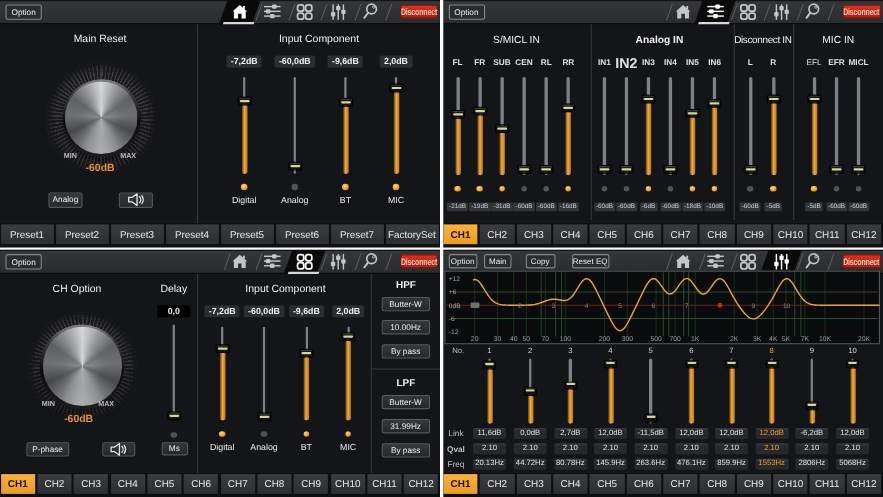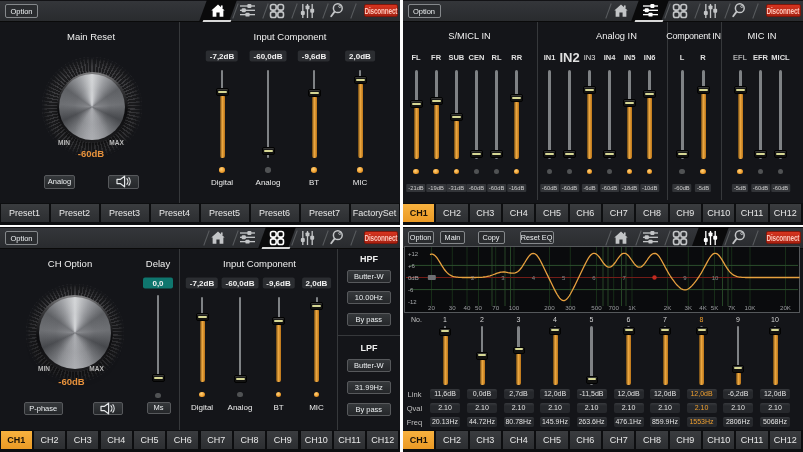--- a/index.html
+++ b/index.html
@@ -163,22 +163,22 @@
         </svg>
       </div>
       <div style="position:absolute;left:5px;top:4px;width:33px;height:14px;background:#2a2c2f;border:1px solid #85888b;border-radius:2px;color:#eceff1;font-size:7.5px;font-weight:normal;display:flex;align-items:center;justify-content:center;box-sizing:border-box;white-space:nowrap;">Option</div>
       <div style="position:absolute;left:363.5px;top:4px;width:34.5px;height:13px;background:linear-gradient(#d6341f,#a82212);border:1px solid #7e170c;border-radius:2px;color:#ffc9bd;font-size:8.5px;font-weight:bold;display:flex;align-items:center;justify-content:center;box-sizing:border-box;white-space:nowrap;">
         <span style="display:inline-block;transform:scaleX(0.75);letter-spacing:-0.2px;">Disconnect</span>
       </div>
       <div style="position:absolute;left:134.5px;top:22px;width:1px;height:178px;background:#36383b;"></div>
       <div style="position:absolute;left:264.5px;top:22px;width:1px;height:178px;background:#36383b;"></div>
       <div style="position:absolute;left:318px;top:22px;width:1px;height:178px;background:#36383b;"></div>
       <div style="position:absolute;left:67px;top:36px;transform:translate(-50%,-50%);font-size:9.3px;color:#f0f0f0;font-weight:normal;white-space:nowrap;letter-spacing:0px;">S/MICL IN</div>
-      <div style="position:absolute;left:214px;top:36px;transform:translate(-50%,-50%);font-size:9.3px;color:#f0f0f0;font-weight:normal;white-space:nowrap;letter-spacing:0px;">Analog IN</div>
-      <div style="position:absolute;left:291px;top:36px;transform:translate(-50%,-50%);font-size:9px;color:#f0f0f0;font-weight:normal;white-space:nowrap;letter-spacing:-0.3px;">Component IN</div>
+      <div style="position:absolute;left:197px;top:36px;transform:translate(-50%,-50%);font-size:9.3px;color:#f0f0f0;font-weight:bold;white-space:nowrap;letter-spacing:0px;">Analog IN</div>
+      <div style="position:absolute;left:291px;top:36px;transform:translate(-50%,-50%);font-size:9px;color:#f0f0f0;font-weight:normal;white-space:nowrap;letter-spacing:-0.3px;">Disconnect IN</div>
       <div style="position:absolute;left:359.5px;top:36px;transform:translate(-50%,-50%);font-size:9.3px;color:#f0f0f0;font-weight:normal;white-space:nowrap;letter-spacing:0px;">MIC IN</div>
       <div style="position:absolute;left:13.5px;top:57px;transform:translate(-50%,-50%);font-size:7.5px;color:#e0e0e0;font-weight:bold;white-space:nowrap;letter-spacing:0px;">FL</div>
       <div style="position:absolute;left:12.0px;top:70px;width:3px;height:89px;background:#7f8285;border-radius:1.5px;"></div>
       <div style="position:absolute;left:11.0px;top:106.5px;width:5px;height:52.5px;background:linear-gradient(90deg,#64400f,#f0ab42 45%,#b97318);border-radius:2px;"></div>
       <div style="position:absolute;left:7.0px;top:99.5px;width:13px;height:8px;background:linear-gradient(#444442,#101010 30%,#131311);border:1px solid #020202;border-radius:2px;box-sizing:border-box;"></div>
       <div style="position:absolute;left:9.0px;top:102.5px;width:9px;height:2px;background:#d6d794;border-radius:1px;"></div>
       <div style="position:absolute;left:10.75px;top:168.75px;width:5.5px;height:5.5px;border-radius:50%;background:radial-gradient(circle at 40% 35%, #ffd27d, #f0a030 55%, #a05f10);"></div>
       <div style="position:absolute;left:13.5px;top:188px;transform:translate(-50%,-50%);height:8px;line-height:8px;padding:0 2px;background:#323438;color:#cccccc;font-size:5.8px;font-weight:normal;border-radius:1px;text-align:center;white-space:nowrap;">-21dB</div>
       <div style="position:absolute;left:33.6px;top:57px;transform:translate(-50%,-50%);font-size:7.5px;color:#e0e0e0;font-weight:bold;white-space:nowrap;letter-spacing:0px;">FR</div>
       <div style="position:absolute;left:32.1px;top:70px;width:3px;height:89px;background:#7f8285;border-radius:1.5px;"></div>
@@ -218,21 +218,21 @@
       <div style="position:absolute;left:140.5px;top:149.5px;width:13px;height:8px;background:linear-gradient(#444442,#101010 30%,#131311);border:1px solid #020202;border-radius:2px;box-sizing:border-box;"></div>
       <div style="position:absolute;left:142.5px;top:152.5px;width:9px;height:2px;background:#d6d794;border-radius:1px;"></div>
       <div style="position:absolute;left:144.25px;top:168.75px;width:5.5px;height:5.5px;border-radius:50%;background:#505254;"></div>
       <div style="position:absolute;left:147px;top:188px;transform:translate(-50%,-50%);height:8px;line-height:8px;padding:0 2px;background:#323438;color:#cccccc;font-size:5.8px;font-weight:normal;border-radius:1px;text-align:center;white-space:nowrap;">-60dB</div>
       <div style="position:absolute;left:167px;top:57px;transform:translate(-50%,-50%);font-size:13px;color:#e0e0e0;font-weight:bold;white-space:nowrap;letter-spacing:0px;">IN2</div>
       <div style="position:absolute;left:165.5px;top:70px;width:3px;height:89px;background:#7f8285;border-radius:1.5px;"></div>
       <div style="position:absolute;left:160.5px;top:149.5px;width:13px;height:8px;background:linear-gradient(#444442,#101010 30%,#131311);border:1px solid #020202;border-radius:2px;box-sizing:border-box;"></div>
       <div style="position:absolute;left:162.5px;top:152.5px;width:9px;height:2px;background:#d6d794;border-radius:1px;"></div>
       <div style="position:absolute;left:164.25px;top:168.75px;width:5.5px;height:5.5px;border-radius:50%;background:#505254;"></div>
       <div style="position:absolute;left:167px;top:188px;transform:translate(-50%,-50%);height:8px;line-height:8px;padding:0 2px;background:#323438;color:#cccccc;font-size:5.8px;font-weight:normal;border-radius:1px;text-align:center;white-space:nowrap;">-60dB</div>
-      <div style="position:absolute;left:187px;top:57px;transform:translate(-50%,-50%);font-size:7.5px;color:#e0e0e0;font-weight:normal;white-space:nowrap;letter-spacing:0px;">IN3</div>
+      <div style="position:absolute;left:187px;top:57px;transform:translate(-50%,-50%);font-size:7.5px;color:#e0e0e0;font-weight:bold;white-space:nowrap;letter-spacing:0px;">IN3</div>
       <div style="position:absolute;left:185.5px;top:70px;width:3px;height:89px;background:#7f8285;border-radius:1.5px;"></div>
       <div style="position:absolute;left:184.5px;top:92.5px;width:5px;height:66.5px;background:linear-gradient(90deg,#64400f,#f0ab42 45%,#b97318);border-radius:2px;"></div>
       <div style="position:absolute;left:180.5px;top:85.5px;width:13px;height:8px;background:linear-gradient(#444442,#101010 30%,#131311);border:1px solid #020202;border-radius:2px;box-sizing:border-box;"></div>
       <div style="position:absolute;left:182.5px;top:88.5px;width:9px;height:2px;background:#d6d794;border-radius:1px;"></div>
       <div style="position:absolute;left:184.25px;top:168.75px;width:5.5px;height:5.5px;border-radius:50%;background:radial-gradient(circle at 40% 35%, #ffd27d, #f0a030 55%, #a05f10);"></div>
       <div style="position:absolute;left:187px;top:188px;transform:translate(-50%,-50%);height:8px;line-height:8px;padding:0 2px;background:#323438;color:#cccccc;font-size:5.8px;font-weight:normal;border-radius:1px;text-align:center;white-space:nowrap;">-6dB</div>
       <div style="position:absolute;left:207px;top:57px;transform:translate(-50%,-50%);font-size:7.5px;color:#e0e0e0;font-weight:bold;white-space:nowrap;letter-spacing:0px;">IN4</div>
       <div style="position:absolute;left:205.5px;top:70px;width:3px;height:89px;background:#7f8285;border-radius:1.5px;"></div>
       <div style="position:absolute;left:200.5px;top:149.5px;width:13px;height:8px;background:linear-gradient(#444442,#101010 30%,#131311);border:1px solid #020202;border-radius:2px;box-sizing:border-box;"></div>
       <div style="position:absolute;left:202.5px;top:152.5px;width:9px;height:2px;background:#d6d794;border-radius:1px;"></div>
@@ -365,21 +365,21 @@
       <div style="position:absolute;left:71.5px;top:153.5px;transform:translate(-50%,-50%);font-size:9.5px;color:#e8923c;font-weight:bold;white-space:nowrap;letter-spacing:0px;">-60dB</div>
       <div style="position:absolute;left:24px;top:174.5px;width:38.5px;height:13.5px;background:linear-gradient(#35383b,#25272a);border:1px solid #57595c;border-radius:2px;color:#eceff1;font-size:7.5px;font-weight:normal;display:flex;align-items:center;justify-content:center;box-sizing:border-box;white-space:nowrap;">P-phase</div>
       <div style="position:absolute;left:92.5px;top:174.5px;width:30px;height:13.5px;background:linear-gradient(#35383b,#25272a);border:1px solid #57595c;border-radius:2px;color:#eceff1;font-size:10px;font-weight:normal;display:flex;align-items:center;justify-content:center;box-sizing:border-box;white-space:nowrap;">
         <svg width="17" height="13" viewBox="0 0 17 13">
           <path d="M2 4.4 L2 8.6 L5.2 8.6 L9.6 11.8 L9.6 1.2 L5.2 4.4 Z" fill="none" stroke="#e4e6e8" stroke-width="1.2" stroke-linejoin="round"></path>
           <path d="M11.6 3.4 A4.4 4.4 0 0 1 11.6 9.6" fill="none" stroke="#e4e6e8" stroke-width="1.2"></path>
           <path d="M13.6 2.4 A6.2 6.2 0 0 1 13.6 10.6" fill="none" stroke="#e4e6e8" stroke-width="1.2"></path>
         </svg>
       </div>
       <div style="position:absolute;left:158px;top:35.5px;transform:translate(-50%,-50%);font-size:9.5px;color:#f0f0f0;font-weight:normal;white-space:nowrap;letter-spacing:0px;">Delay</div>
-      <div style="position:absolute;left:158px;top:55.5px;transform:translate(-50%,-50%);width:24px;height:11px;line-height:11px;padding:0 3px;background:#0f766e;color:#f2f2f2;font-size:8px;font-weight:bold;border-radius:2px;text-align:center;white-space:nowrap;">0,0</div>
+      <div style="position:absolute;left:158px;top:55.5px;transform:translate(-50%,-50%);width:24px;height:11px;line-height:11px;padding:0 3px;background:#000000;color:#f2f2f2;font-size:8px;font-weight:bold;border-radius:2px;text-align:center;white-space:nowrap;">0,0</div>
       <div style="position:absolute;left:156.75px;top:67.5px;width:2.5px;height:87.5px;background:#7f8285;border-radius:1.5px;"></div>
       <div style="position:absolute;left:151.5px;top:147.0px;width:13px;height:8px;background:linear-gradient(#444442,#101010 30%,#131311);border:1px solid #020202;border-radius:2px;box-sizing:border-box;"></div>
       <div style="position:absolute;left:153.5px;top:150px;width:9px;height:2px;background:#d6d794;border-radius:1px;"></div>
       <div style="position:absolute;left:155.25px;top:165.75px;width:5.5px;height:5.5px;border-radius:50%;background:#505254;"></div>
       <div style="position:absolute;left:146.5px;top:174.5px;width:24px;height:12.5px;background:linear-gradient(#35383b,#25272a);border:1px solid #57595c;border-radius:2px;color:#eceff1;font-size:7.5px;font-weight:normal;display:flex;align-items:center;justify-content:center;box-sizing:border-box;white-space:nowrap;">Ms</div>
       <div style="position:absolute;left:259.5px;top:35.5px;transform:translate(-50%,-50%);font-size:9.5px;color:#f0f0f0;font-weight:normal;white-space:nowrap;letter-spacing:0px;">Input Component</div>
       <div style="position:absolute;left:202px;top:55.5px;transform:translate(-50%,-50%);height:11px;line-height:11px;padding:0 4px;background:#2b2d31;color:#f2f2f2;font-size:8px;font-weight:bold;border-radius:2px;text-align:center;white-space:nowrap;">-7,2dB</div>
       <div style="position:absolute;left:201.0px;top:70px;width:2px;height:85px;background:#7f8285;border-radius:1.5px;"></div>
       <div style="position:absolute;left:199.5px;top:93.0px;width:5px;height:62.0px;background:linear-gradient(90deg,#64400f,#f0ab42 45%,#b97318);border-radius:2px;"></div>
       <div style="position:absolute;left:195.5px;top:86.0px;width:13px;height:8px;background:linear-gradient(#444442,#101010 30%,#131311);border:1px solid #020202;border-radius:2px;box-sizing:border-box;"></div>
@@ -600,21 +600,21 @@
       <div style="position:absolute;left:334.25px;top:99px;width:2.5px;height:59px;background:#7f8285;border-radius:1.5px;"></div>
       <div style="position:absolute;left:333.0px;top:144.75px;width:5px;height:13.25px;background:linear-gradient(90deg,#64400f,#f0ab42 45%,#b97318);border-radius:2px;"></div>
       <div style="position:absolute;left:329.5px;top:138.25px;width:12px;height:7.5px;background:linear-gradient(#444442,#101010 30%,#131311);border:1px solid #020202;border-radius:2px;box-sizing:border-box;"></div>
       <div style="position:absolute;left:331.5px;top:139.8px;width:8px;height:2px;background:#d6d794;border-radius:1px;"></div>
       <div style="position:absolute;left:372.5px;top:92px;transform:translate(-50%,-50%);font-size:7px;color:#d5d5d5;font-weight:normal;white-space:nowrap;letter-spacing:0px;">10</div>
       <div style="position:absolute;left:371.25px;top:99px;width:2.5px;height:59px;background:#7f8285;border-radius:1.5px;"></div>
       <div style="position:absolute;left:370.0px;top:106.75px;width:5px;height:51.25px;background:linear-gradient(90deg,#64400f,#f0ab42 45%,#b97318);border-radius:2px;"></div>
       <div style="position:absolute;left:366.5px;top:100.25px;width:12px;height:7.5px;background:linear-gradient(#444442,#101010 30%,#131311);border:1px solid #020202;border-radius:2px;box-sizing:border-box;"></div>
       <div style="position:absolute;left:368.5px;top:101.8px;width:8px;height:2px;background:#d6d794;border-radius:1px;"></div>
       <div style="position:absolute;left:12px;top:167px;transform:translate(-50%,-50%);font-size:7.5px;color:#c0c0c0;font-weight:normal;white-space:nowrap;letter-spacing:0px;">Link</div>
-      <div style="position:absolute;left:12px;top:181px;transform:translate(-50%,-50%);font-size:7.5px;color:#c0c0c0;font-weight:normal;white-space:nowrap;letter-spacing:0px;">Qval</div>
+      <div style="position:absolute;left:12px;top:181px;transform:translate(-50%,-50%);font-size:7.5px;color:#c0c0c0;font-weight:bold;white-space:nowrap;letter-spacing:0px;">Qval</div>
       <div style="position:absolute;left:12px;top:195px;transform:translate(-50%,-50%);font-size:7.5px;color:#c0c0c0;font-weight:normal;white-space:nowrap;letter-spacing:0px;">Freq</div>
       <div style="position:absolute;left:42.5px;top:167px;transform:translate(-50%,-50%);width:30px;height:10px;line-height:10px;padding:0 0px;background:linear-gradient(#37393d,#26282c 30%);color:#e4e4e4;font-size:7px;font-weight:normal;border-radius:2px;text-align:center;white-space:nowrap;">11,6dB</div>
       <div style="position:absolute;left:42.5px;top:181px;transform:translate(-50%,-50%);width:30px;height:10px;line-height:10px;padding:0 0px;background:linear-gradient(#37393d,#26282c 30%);color:#e4e4e4;font-size:7px;font-weight:normal;border-radius:2px;text-align:center;white-space:nowrap;">2.10</div>
       <div style="position:absolute;left:42.5px;top:195px;transform:translate(-50%,-50%);width:30px;height:10px;line-height:10px;padding:0 0px;background:linear-gradient(#37393d,#26282c 30%);color:#e4e4e4;font-size:7px;font-weight:normal;border-radius:2px;text-align:center;white-space:nowrap;">20.13Hz</div>
       <div style="position:absolute;left:79.5px;top:167px;transform:translate(-50%,-50%);width:30px;height:10px;line-height:10px;padding:0 0px;background:linear-gradient(#37393d,#26282c 30%);color:#e4e4e4;font-size:7px;font-weight:normal;border-radius:2px;text-align:center;white-space:nowrap;">0,0dB</div>
       <div style="position:absolute;left:79.5px;top:181px;transform:translate(-50%,-50%);width:30px;height:10px;line-height:10px;padding:0 0px;background:linear-gradient(#37393d,#26282c 30%);color:#e4e4e4;font-size:7px;font-weight:normal;border-radius:2px;text-align:center;white-space:nowrap;">2.10</div>
       <div style="position:absolute;left:79.5px;top:195px;transform:translate(-50%,-50%);width:30px;height:10px;line-height:10px;padding:0 0px;background:linear-gradient(#37393d,#26282c 30%);color:#e4e4e4;font-size:7px;font-weight:normal;border-radius:2px;text-align:center;white-space:nowrap;">44.72Hz</div>
       <div style="position:absolute;left:116px;top:167px;transform:translate(-50%,-50%);width:30px;height:10px;line-height:10px;padding:0 0px;background:linear-gradient(#37393d,#26282c 30%);color:#e4e4e4;font-size:7px;font-weight:normal;border-radius:2px;text-align:center;white-space:nowrap;">2,7dB</div>
       <div style="position:absolute;left:116px;top:181px;transform:translate(-50%,-50%);width:30px;height:10px;line-height:10px;padding:0 0px;background:linear-gradient(#37393d,#26282c 30%);color:#e4e4e4;font-size:7px;font-weight:normal;border-radius:2px;text-align:center;white-space:nowrap;">2.10</div>
       <div style="position:absolute;left:116px;top:195px;transform:translate(-50%,-50%);width:30px;height:10px;line-height:10px;padding:0 0px;background:linear-gradient(#37393d,#26282c 30%);color:#e4e4e4;font-size:7px;font-weight:normal;border-radius:2px;text-align:center;white-space:nowrap;">80.78Hz</div>

